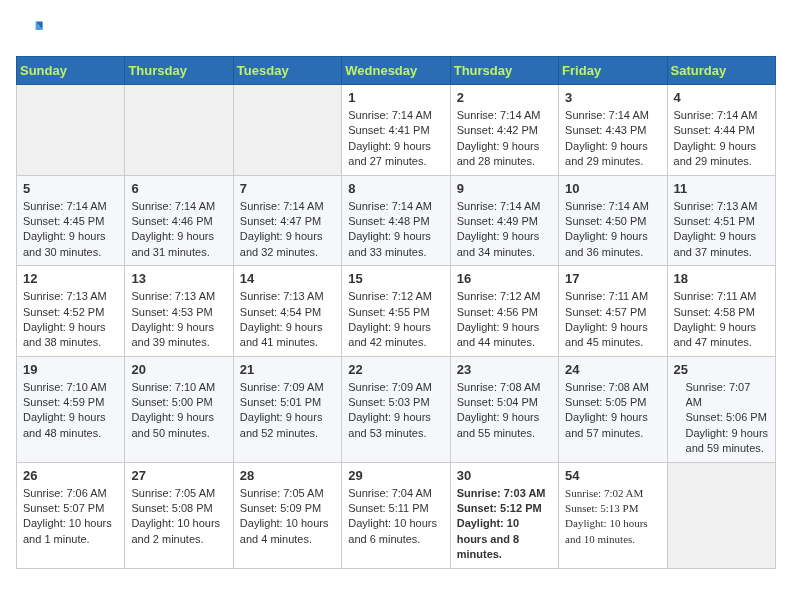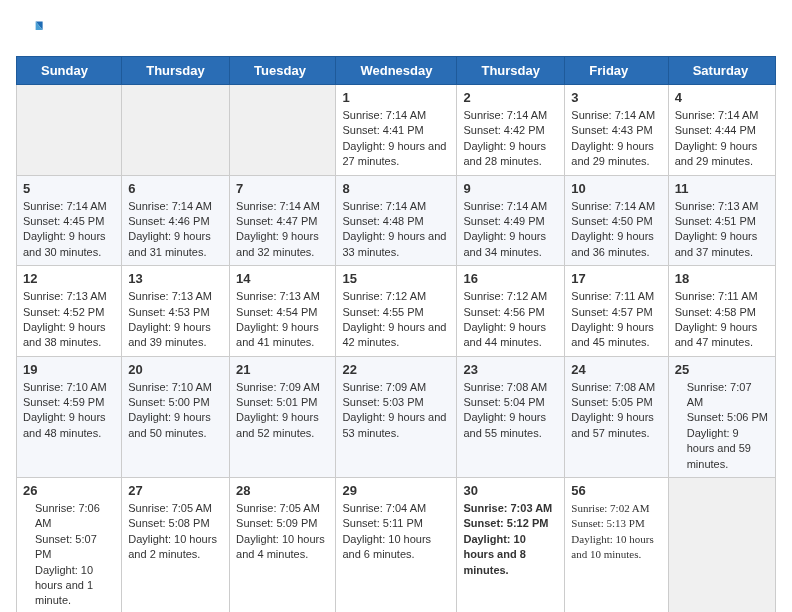--- a/index.html
+++ b/index.html
@@ -44,24 +44,24 @@
       font-size: 14px;
       color: #555;
     }
     .calendar {
       width: 100%;
       border-collapse: collapse;
       border: 1px solid #ccc;
     }
     .calendar th {
       background-color: #2a6db5;
-      color: #ffffff;
+      color: #bef264;
       font-size: 13px;
       font-weight: bold;
-      padding: 6px 24px;
+      padding: 6px 3px;
       text-align: left;
       border: 1px solid #1e5a9a;
     }
     .calendar td {
       vertical-align: top;
       border: 1px solid #ccc;
       padding: 5px 6px;
       width: 108px;
       min-height: 90px;
       background: #fff;
@@ -274,21 +274,21 @@
         <td>
           <div class="day-number">25</div>
           <div class="day-info" style="white-space: pre-line; margin-left: 12px;">Sunrise: 7:07 AM
 Sunset: 5:06 PM
 Daylight: 9 hours and 59 minutes.</div>
         </td>
       </tr>
       <tr>
         <td>
           <div class="day-number">26</div>
-          <div class="day-info" style="white-space: pre-line; margin-left: 12px;">Sunrise: 7:06 AM
+          <div class="day-info" style="white-space: pre-line;">Sunrise: 7:06 AM
 Sunset: 5:07 PM
 Daylight: 10 hours and 1 minute.</div>
         </td>
         <td>
           <div class="day-number">27</div>
           <div class="day-info" style="white-space: pre-line;">Sunrise: 7:05 AM
 Sunset: 5:08 PM
 Daylight: 10 hours and 2 minutes.</div>
         </td>
         <td>
@@ -303,21 +303,21 @@
 Sunset: 5:11 PM
 Daylight: 10 hours and 6 minutes.</div>
         </td>
         <td>
           <div class="day-number">30</div>
           <div class="day-info" style="white-space: pre-line; font-weight: bold;">Sunrise: 7:03 AM
 Sunset: 5:12 PM
 Daylight: 10 hours and 8 minutes.</div>
         </td>
         <td>
-          <div class="day-number">56</div>
+          <div class="day-number">54</div>
           <div class="day-info" style="white-space: pre-line; font-family: Liberation Serif, serif;">Sunrise: 7:02 AM
 Sunset: 5:13 PM
 Daylight: 10 hours and 10 minutes.</div>
         </td>
         <td class="empty-cell"></td>
       </tr>
     </tbody>
 </table>
 
 </body></html>

